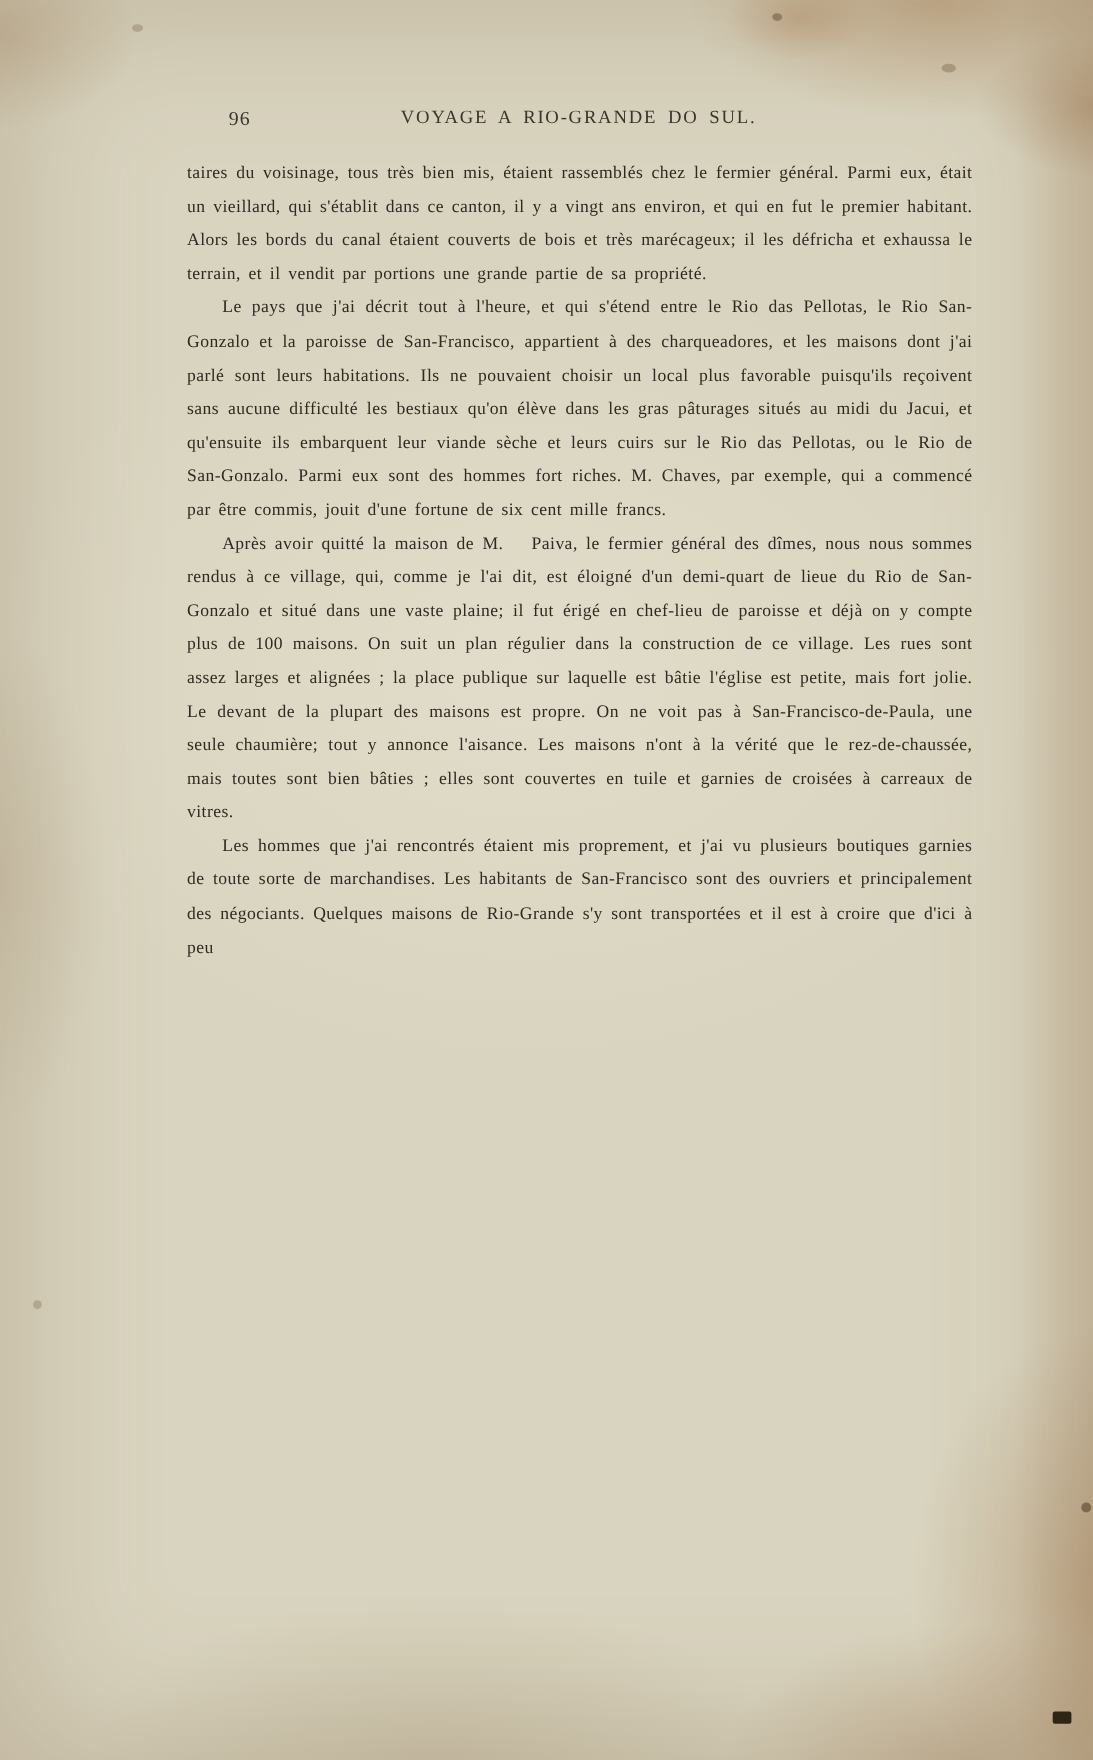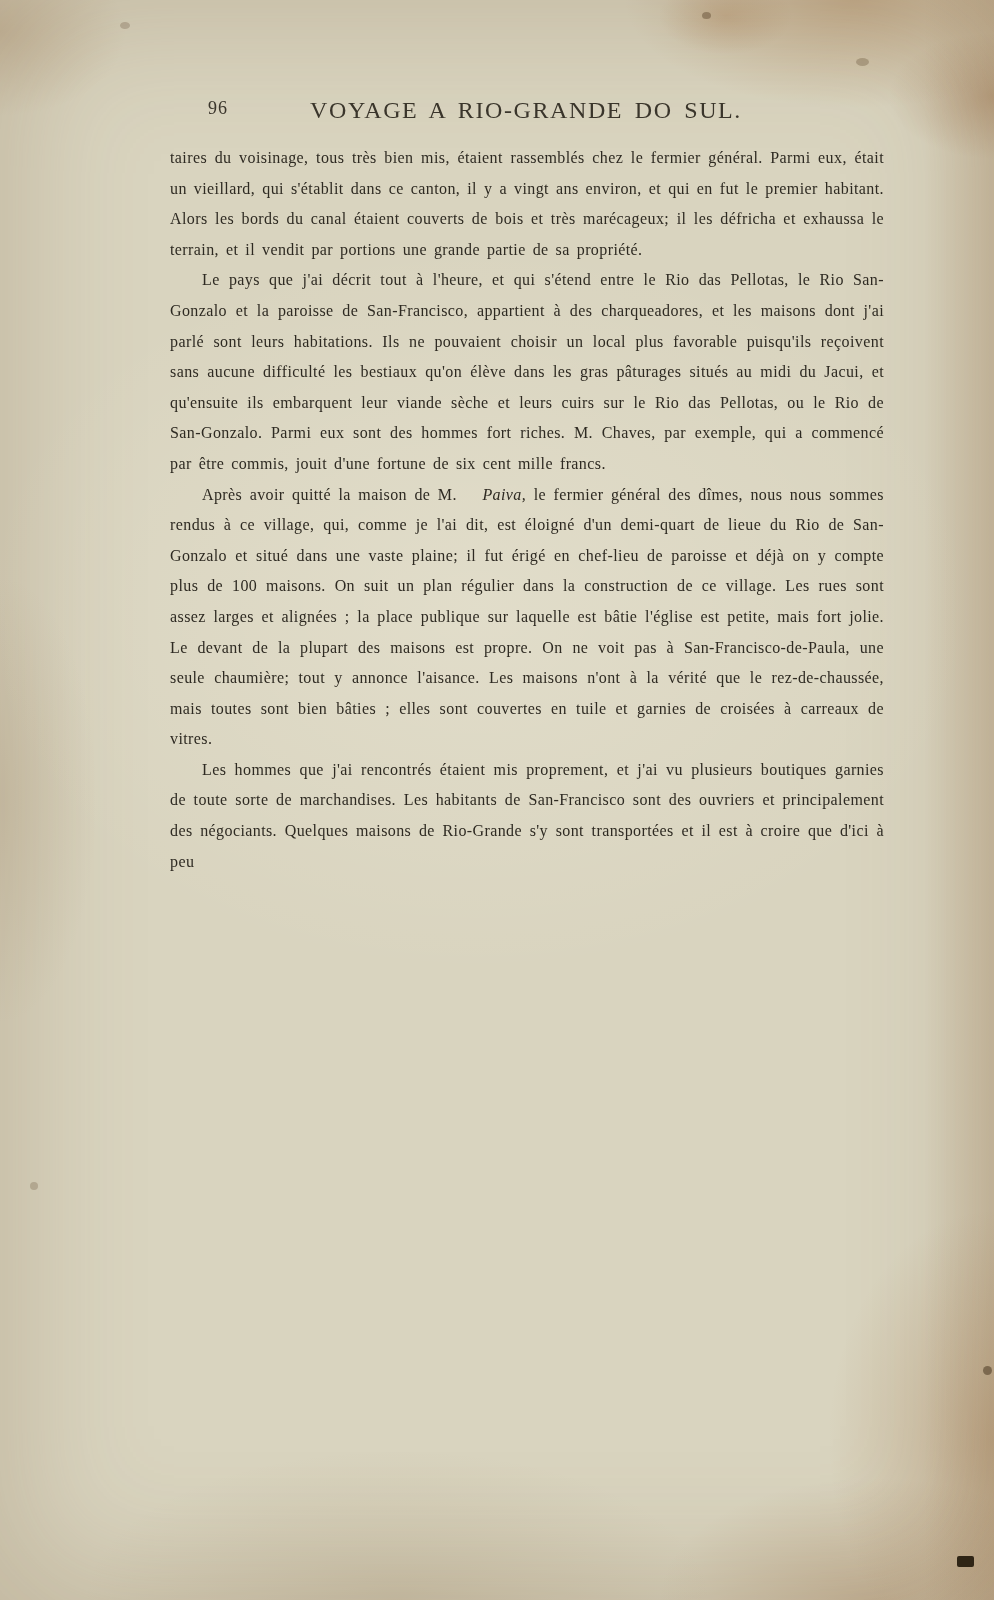--- a/index.html
+++ b/index.html
@@ -32,33 +32,33 @@
   .speck{position:absolute;background:#5a452c;border-radius:50%;}
   .speck.s1{left:957px;top:1556px;width:17px;height:11px;background:#2f2516;border-radius:2px;}
   .speck.s2{left:702px;top:12px;width:9px;height:7px;opacity:.45;}
   .speck.s3{left:856px;top:58px;width:13px;height:8px;opacity:.30;}
   .speck.s4{left:30px;top:1182px;width:8px;height:8px;opacity:.25;}
   .speck.s5{left:983px;top:1366px;width:9px;height:9px;background:#4a3823;opacity:.55;}
   .speck.s6{left:120px;top:22px;width:10px;height:7px;opacity:.25;}
 
   .header{position:absolute;left:170px;top:97px;width:712px;height:26px;color:#3a352b;}
   .page-number{position:absolute;left:-4px;top:1px;font-size:18px;letter-spacing:1px;margin-left:42px;}
-  .running-title{display:block;text-align:center;font-size:24px;letter-spacing:1.6px;word-spacing:4px;}
+  .running-title{display:block;text-align:center;font-size:17px;letter-spacing:1.6px;word-spacing:4px;}
 
   .body-text{
     position:absolute;left:170px;top:143px;width:714px;
     color:var(--ink);
     font-size:16px;line-height:30.6px;
     text-align:justify;
     letter-spacing:0.4px;word-spacing:2.6px;
     text-rendering:optimizeLegibility;
   }
   .para{margin:0;}
   .para.indented{text-indent:32px;}
-  .italic{font-style:italic;margin-left:18px;}
+  .italic{margin-left:18px;}
 </style>
 </head>
 <body>
 
 <div class="page">
 
   <div class="speck s1"></div>
   <div class="speck s2"></div>
   <div class="speck s3"></div>
   <div class="speck s4"></div>

